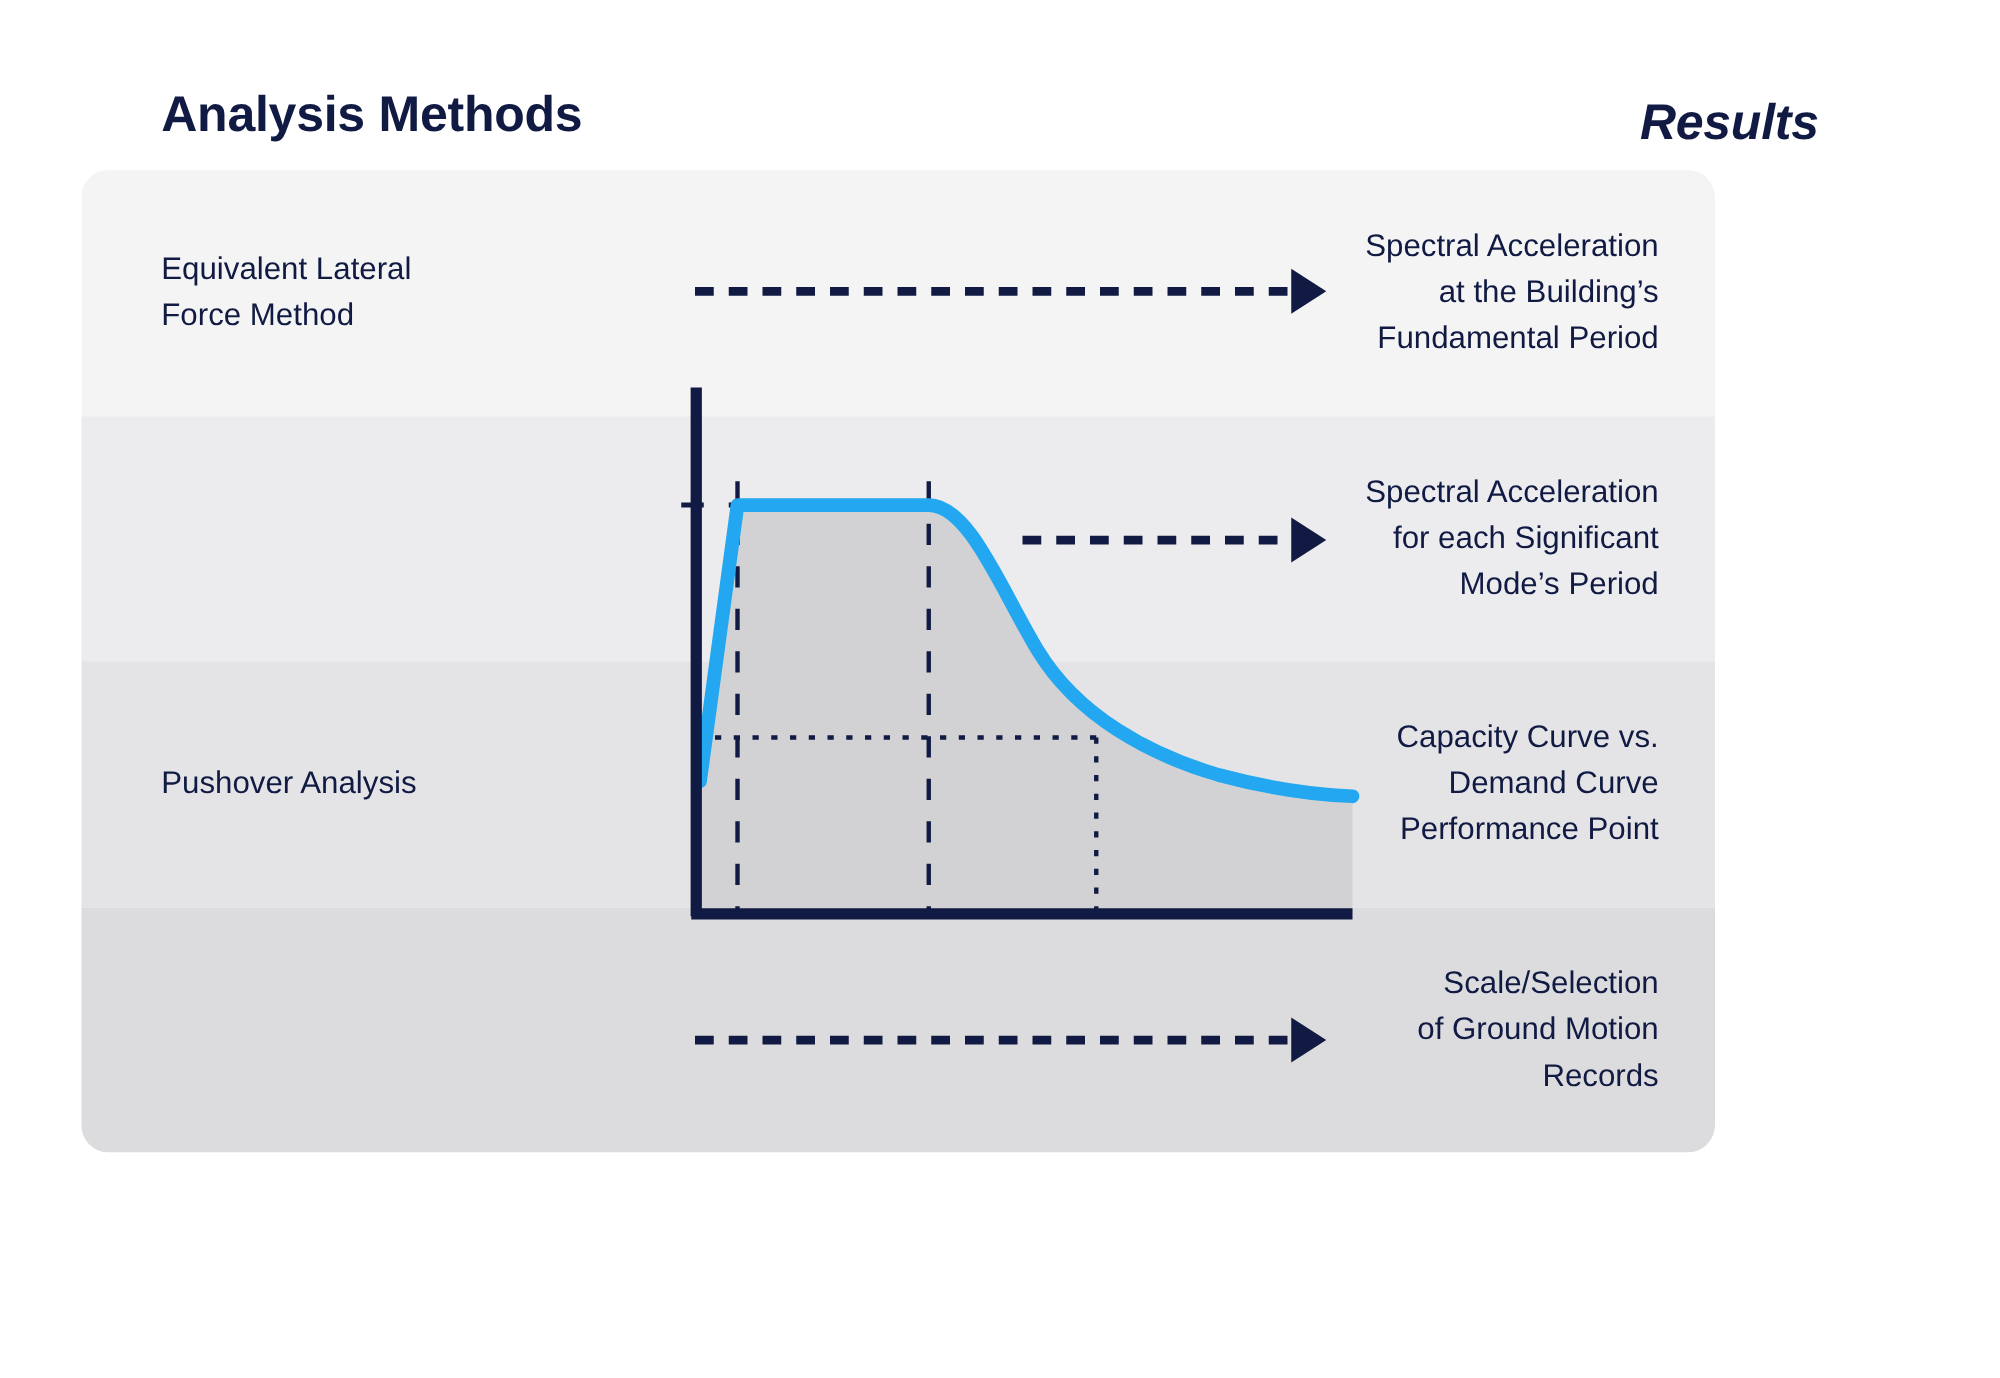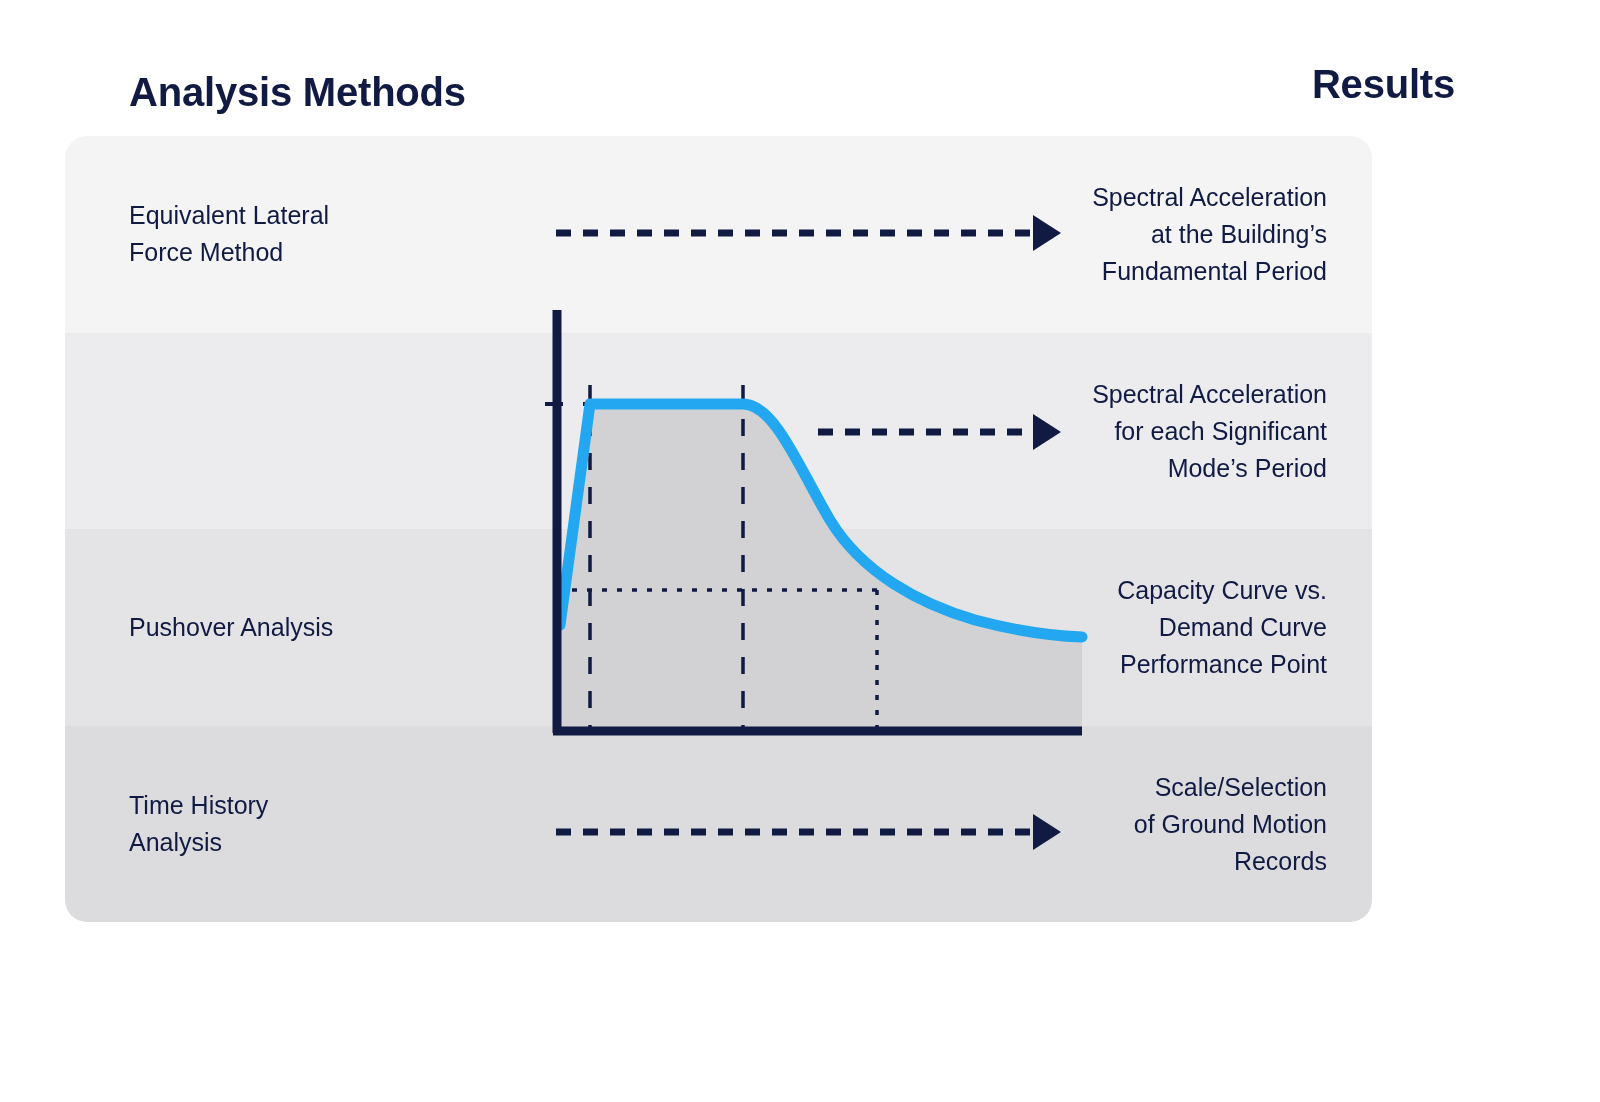--- a/index.html
+++ b/index.html
@@ -24,21 +24,21 @@
   .col-heading {
     position: absolute;
     font-size: 40px;
     font-weight: 700;
     color: #101a42;
     letter-spacing: -0.2px;
     line-height: 1.1;
     white-space: nowrap;
   }
   #heading-methods { left: 129px; top: 70px; text-align: left; }
-  #heading-results { right: 145px; top: 62px; text-align: left; }
+  #heading-results { right: 145px; top: 76px; text-align: left; font-style: italic; }
 
   
   #panel {
     position: absolute;
     left: 65px;
     top: 136px;
     width: 1307px;
     height: 786px;
     border-radius: 22px;
     overflow: hidden;
@@ -150,24 +150,20 @@
         <span>Pushover Analysis</span>
       </div>
       <div class="row-label result-label">
         <span>Capacity Curve vs.</span><br>
         <span>Demand Curve</span><br>
         <span>Performance Point</span>
       </div>
     </div>
 
     <div class="rowbox" style="top:589.5px;">
-      <div class="row-label method-label">
-        <span>Time History</span><br>
-        <span>Analysis</span>
-      </div>
       <div class="row-label result-label">
         <span>Scale/Selection</span><br>
         <span>of Ground Motion</span><br>
         <span>Records</span>
       </div>
     </div>
   </div>
 
   <svg id="chart-layer" viewBox="0 0 1600 1102">
 

